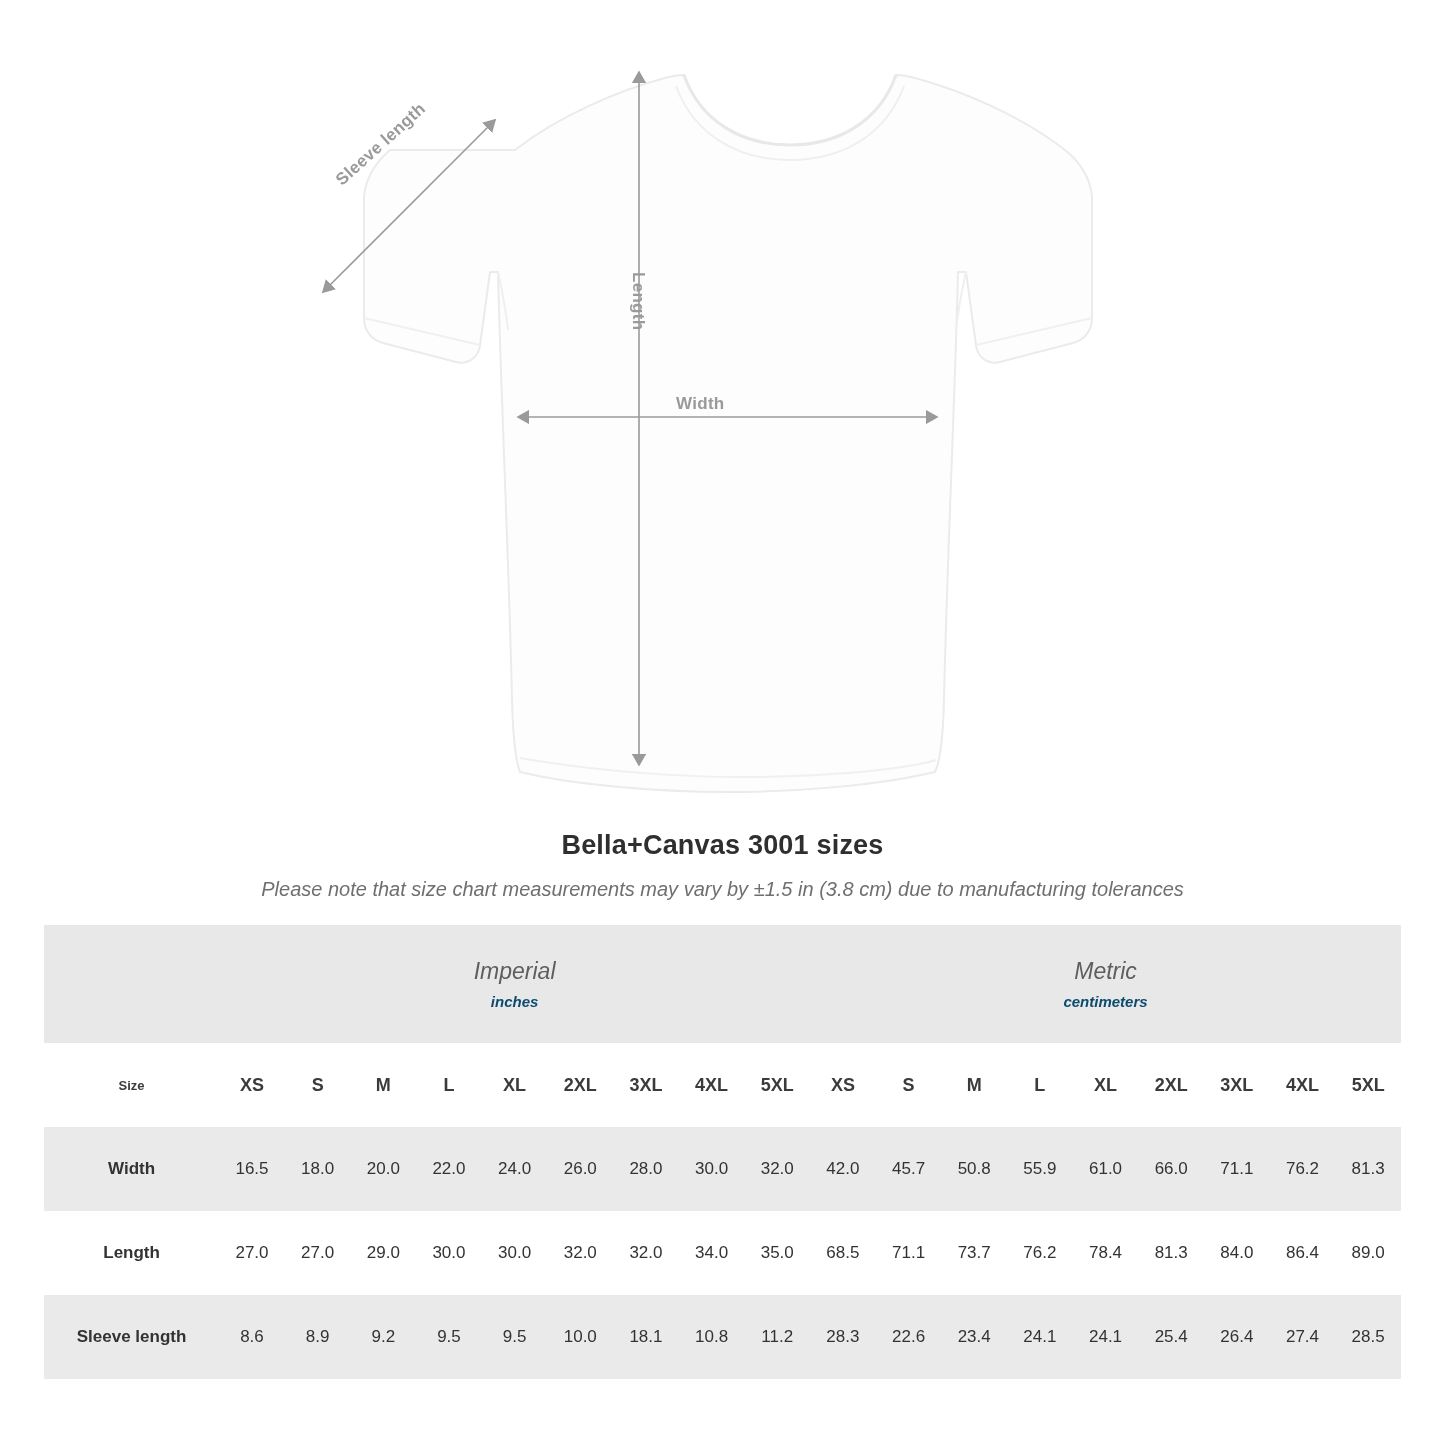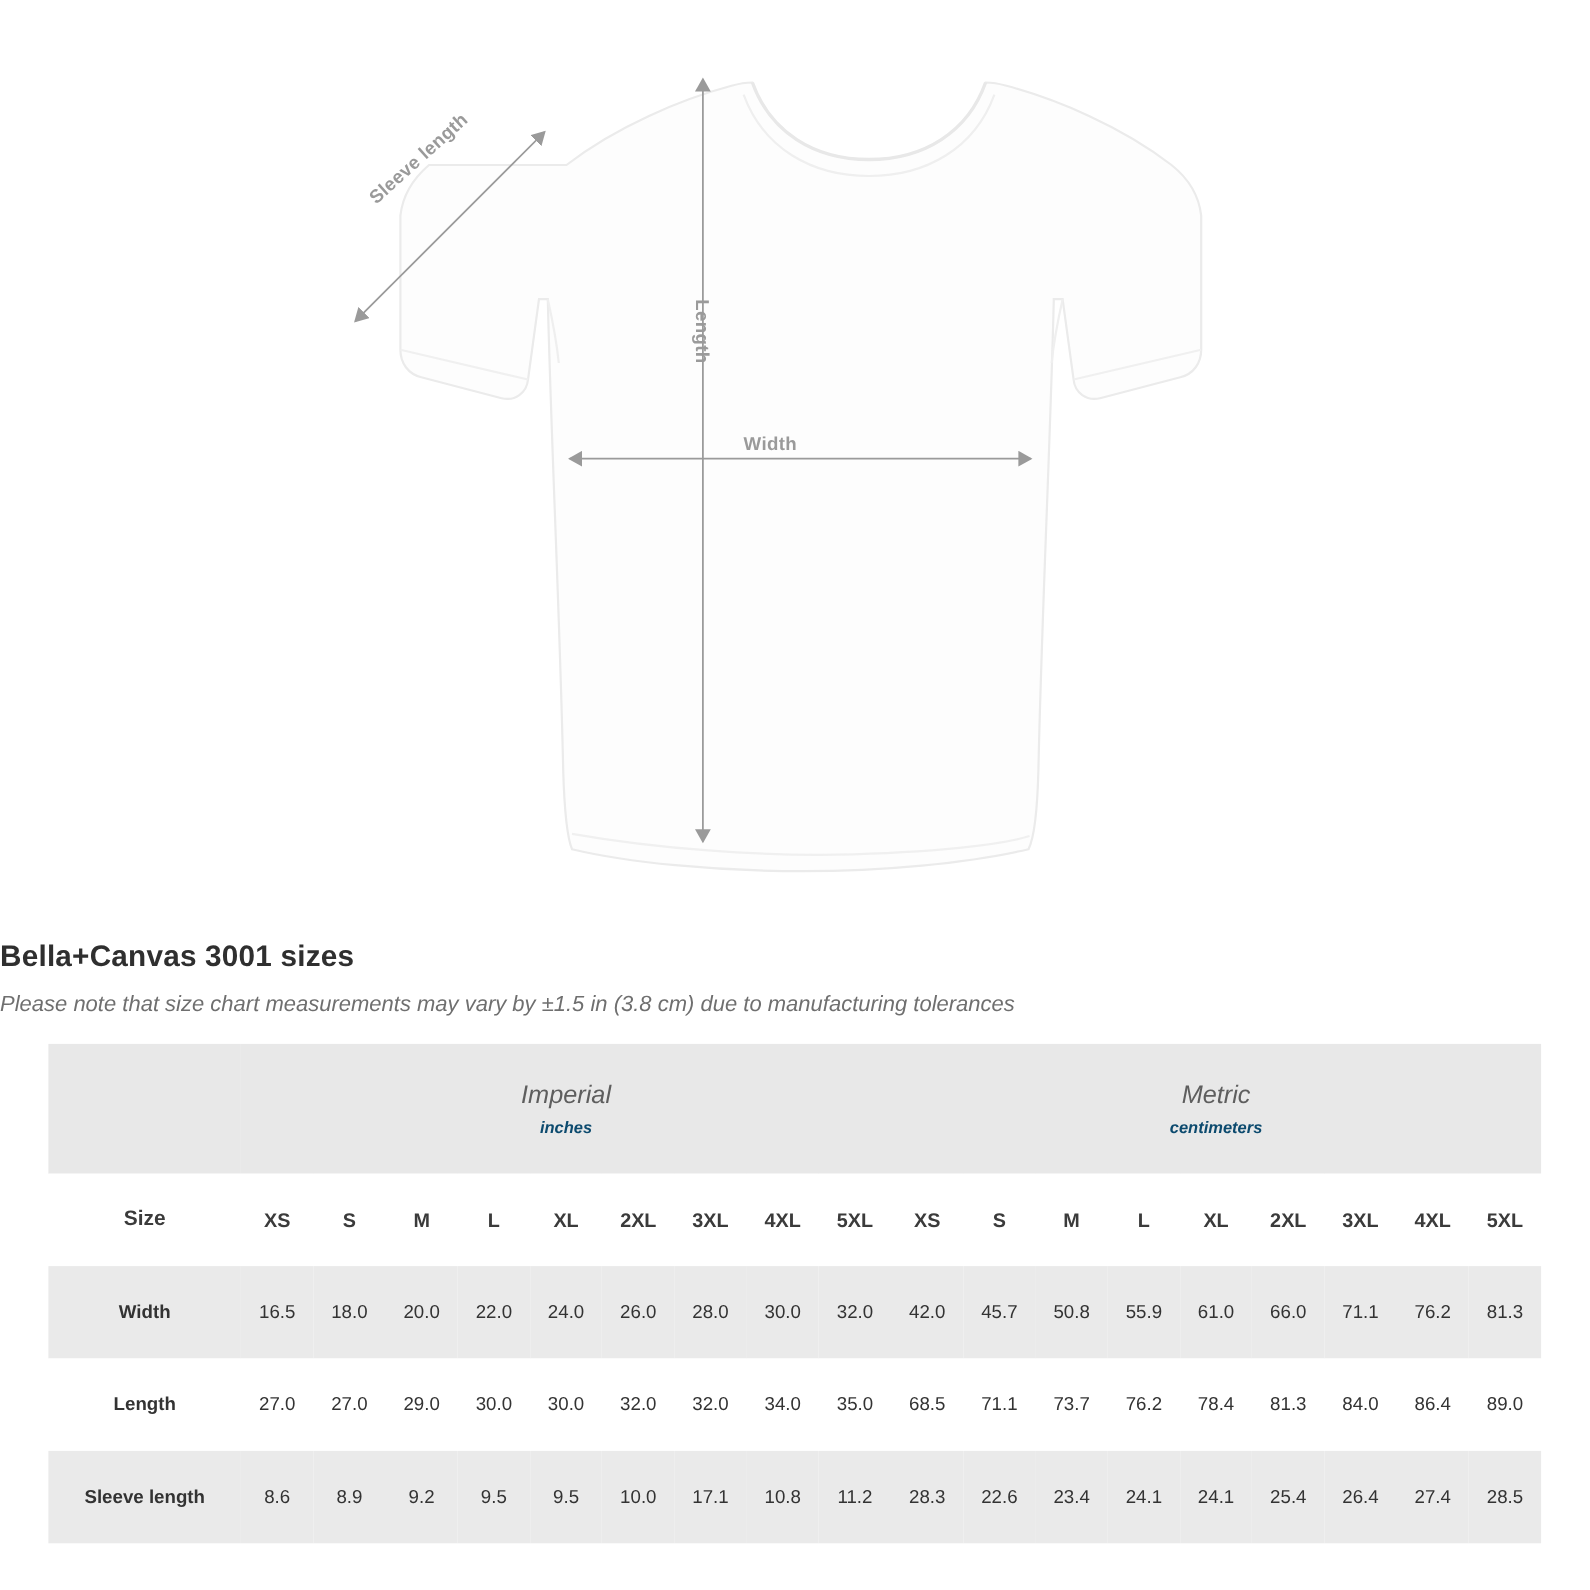--- a/index.html
+++ b/index.html
@@ -52,22 +52,21 @@
     transform: rotate(90deg);
     transform-origin: left top;
   }
   #label-width {
     left: 676px;
     top: 394px;
   }
 
   
   .title-block {
-    text-align: left;
-    margin-top: 24px;
+    text-align: center;
   }
   .chart-title {
     font-size: 27px;
     font-weight: bold;
     color: #2f2f2f;
     margin: 0;
     letter-spacing: 0.2px;
   }
   .chart-note {
     font-size: 20px;
@@ -111,21 +110,21 @@
   }
   .head-row td,
   .head-row th {
     height: 82px;
     background: #ffffff;
     font-size: 18px;
     font-weight: bold;
     color: #3b3b3b;
   }
   .head-row .rowhead {
-    font-size: 19px;
+    font-size: 13px;
   }
   .data-row td {
     height: 82px;
     font-size: 17px;
     color: #333333;
   }
   .data-row.alt td {
     background: #eaeaea;
   }
   .data-row.plain td {
@@ -313,21 +312,21 @@
           <td>89.0</td>
         </tr>
         <tr class="data-row alt">
           <td class="rowhead">Sleeve length</td>
           <td>8.6</td>
           <td>8.9</td>
           <td>9.2</td>
           <td>9.5</td>
           <td>9.5</td>
           <td>10.0</td>
-          <td>17.1</td>
+          <td>18.1</td>
           <td>10.8</td>
           <td>11.2</td>
           <td>28.3</td>
           <td>22.6</td>
           <td>23.4</td>
           <td>24.1</td>
           <td>24.1</td>
           <td>25.4</td>
           <td>26.4</td>
           <td>27.4</td>

